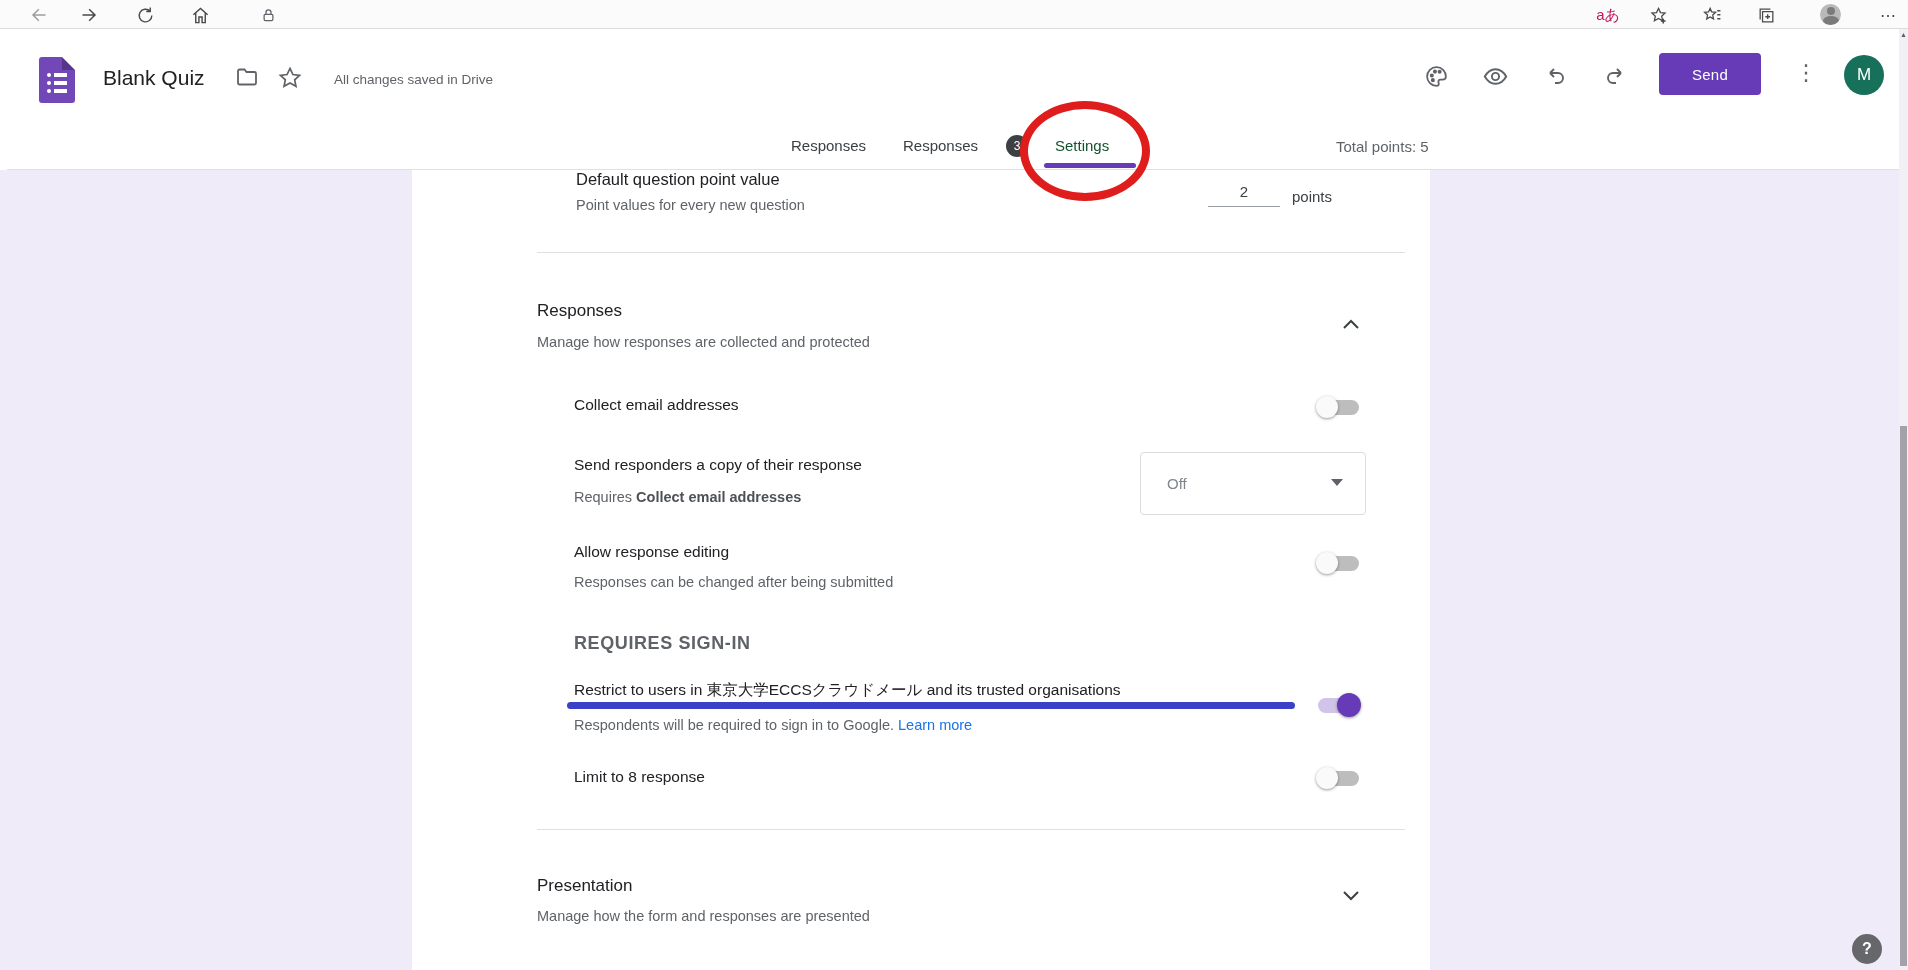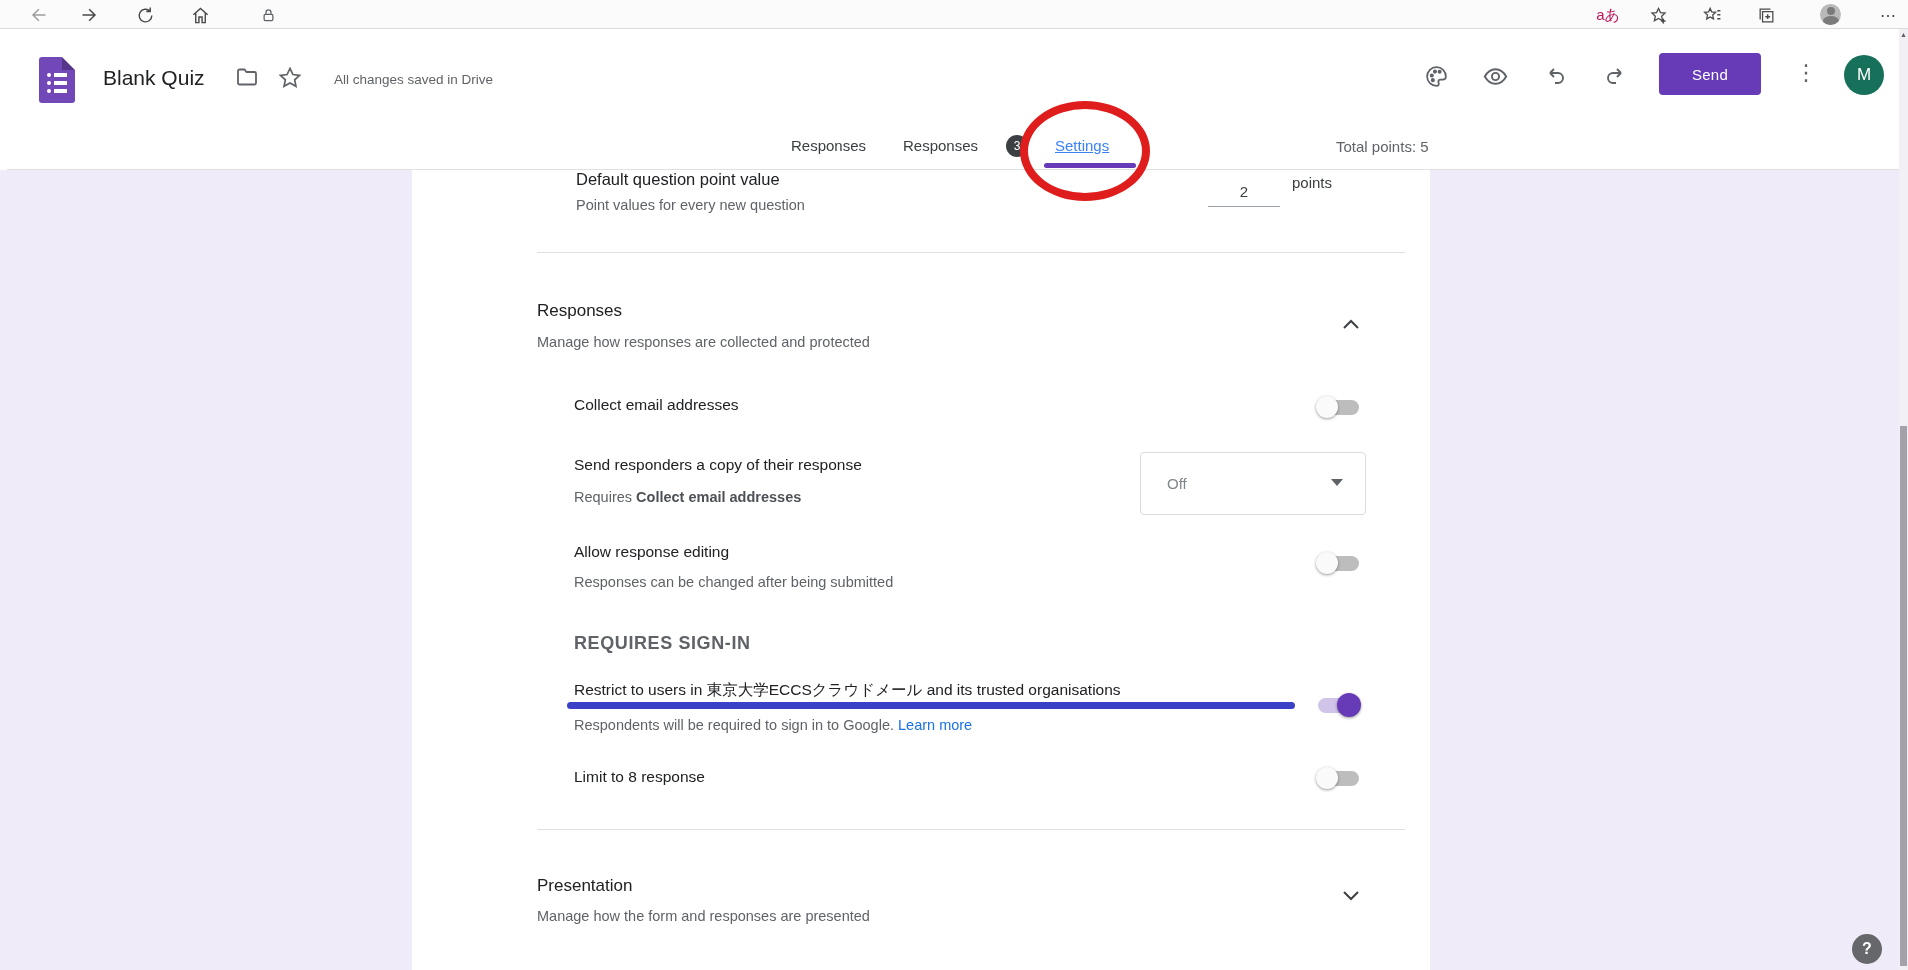--- a/index.html
+++ b/index.html
@@ -40,21 +40,21 @@
     justify-content:center; color:#5f6368; }
   .send-button { position:absolute; left:1652px; top:24px; width:102px; height:42px;
     background:#673ab7; color:#fff; border:none; border-radius:4px; font-size:15px;
     font-family:inherit; letter-spacing:.3px; cursor:pointer; }
   .kebab { position:absolute; left:1788px; top:31px; font-size:22px; color:#5f6368; width:20px;
     text-align:center; }
   .user-avatar { position:absolute; left:1837px; top:26px; width:40px; height:40px;
     border-radius:50%; background:#17705a; color:#fff; font-size:17px; display:flex;
     align-items:center; justify-content:center; }
   .tab { position:absolute; top:108px; font-size:15px; color:#3c4043; cursor:pointer; }
-  .tab.active { color:#3b82f6;text-decoration:underline; }
+  .tab.active { color:#14532d; }
   .tab-badge { position:absolute; left:999px; top:106px; width:22px; height:22px; border-radius:50%;
     background:#3c4043; color:#fff; font-size:12px; display:flex; align-items:center;
     justify-content:center; }
   .tab-underline { position:absolute; left:1037px; top:134px; width:92px; height:5px;
     background:#673ab7; border-radius:3px; }
   .total-points { position:absolute; left:1329px; top:109px; font-size:15px; color:#5f6368; }
 
   
   .annotation-circle { position:absolute; left:1020px; top:101px; width:130px; height:100px;
     border:8px solid #df1d1d; border-radius:50%; z-index:60; pointer-events:none; }
@@ -69,21 +69,21 @@
   .sec-sub { position:absolute; font-size:14.5px; color:#5f6368; }
   .row-title { position:absolute; font-size:15.5px; color:#202124; }
   .row-sub { position:absolute; font-size:14.5px; color:#5f6368; }
   .caps-label { position:absolute; font-size:18px; font-weight:bold; color:#5f6368;
     letter-spacing:.6px; }
   .divider { position:absolute; left:537px; width:868px; height:1px; background:#e0e0e0; }
 
   .points-input { position:absolute; left:1208px; top:176px; width:72px; height:31px;
     border:none; border-bottom:1px solid #9aa0a6; text-align:center; font-size:15px;
     color:#3c4043; background:transparent; font-family:inherit; }
-  .points-unit { position:absolute; left:1292px; top:174px; font-size:15px; color:#3c4043; }
+  .points-unit { position:absolute; left:1292px; top:188px; font-size:15px; color:#3c4043; }
 
   .dropdown { position:absolute; left:1140px; top:452px; width:226px; height:63px;
     border:1px solid #dadce0; border-radius:4px; background:#fff; cursor:pointer; }
   .dropdown .dd-value { position:absolute; left:26px; top:22px; font-size:15px; color:#80868b; }
   .dropdown .dd-caret { position:absolute; right:22px; top:26px; width:0; height:0;
     border-left:6px solid transparent; border-right:6px solid transparent;
     border-top:7px solid #5f6368; }
 
   .chev { position:absolute; width:18px; height:12px; cursor:pointer; color:#3c4043; }
 

